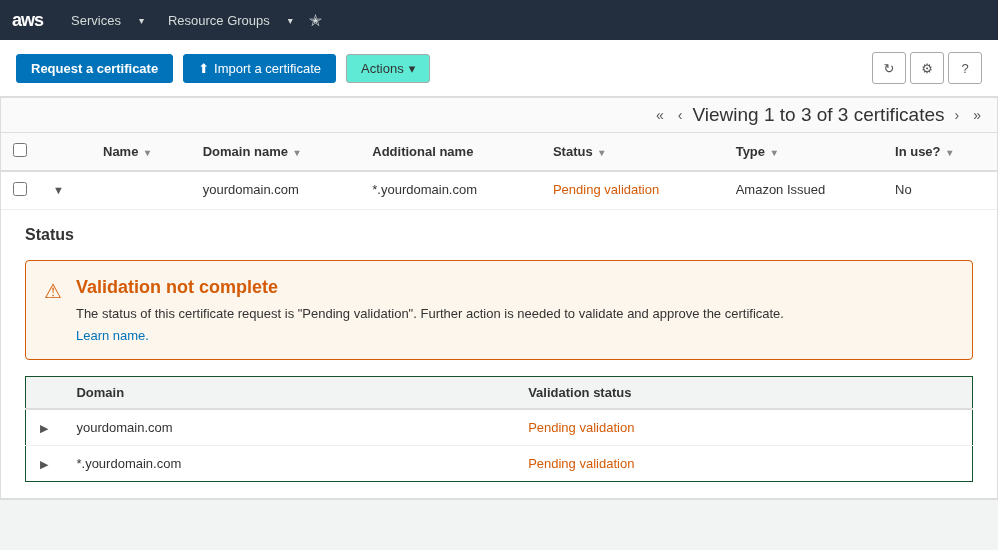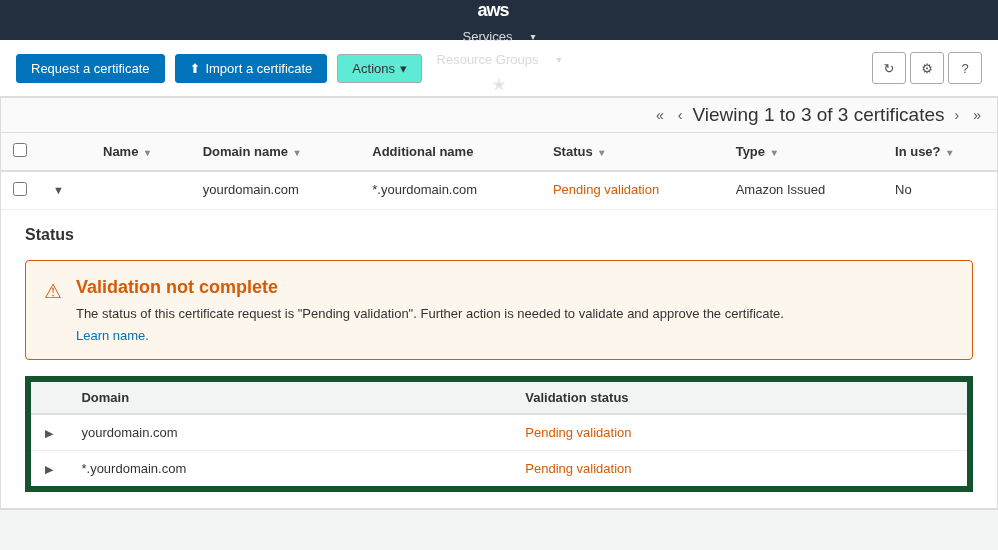--- a/index.html
+++ b/index.html
@@ -6,21 +6,20 @@
     body { background: #f2f3f3; }
 
     
     .top-nav {
       background: #232f3e;
       height: 40px;
       display: flex;
       align-items: center;
       padding: 0 12px;
       gap: 8px;
-      flex-direction: column;
     }
     .aws-logo {
       display: flex;
       align-items: center;
       margin-right: 12px;
     }
     .aws-logo-text {
       color: white;
       font-size: 18px;
       font-weight: bold;
@@ -52,20 +51,21 @@
       background: #0073bb;
       color: white;
       border: 1px solid #0073bb;
       border-radius: 3px;
       padding: 6px 14px;
       cursor: pointer;
       font-size: 13px;
       display: flex;
       align-items: center;
       gap: 5px;
+      font-weight: bold;
     }
     .btn-secondary {
       background: #0073bb;
       color: white;
       border: 1px solid #0073bb;
       border-radius: 3px;
       padding: 6px 14px;
       cursor: pointer;
       font-size: 13px;
       display: flex;
@@ -201,21 +201,21 @@
       color: #d45b07;
       font-size: 18px;
       font-weight: 600;
       margin-bottom: 6px;
     }
     .warning-body { color: #333; font-size: 13px; margin-bottom: 4px; line-height: 1.5; }
     .learn-more { color: #0073bb; cursor: pointer; text-decoration: none; }
 
     
     .validation-table {
-      border: 6px solid #14532d;
+      border: 1px solid #14532d;
     }
     .validation-table th {
       background: #f2f3f3;
       border-bottom: 1px solid #ddd;
       padding: 8px 14px;
       font-weight: 600;
     }
     .validation-table td {
       padding: 10px 14px;
       border-bottom: 1px solid #eee;

